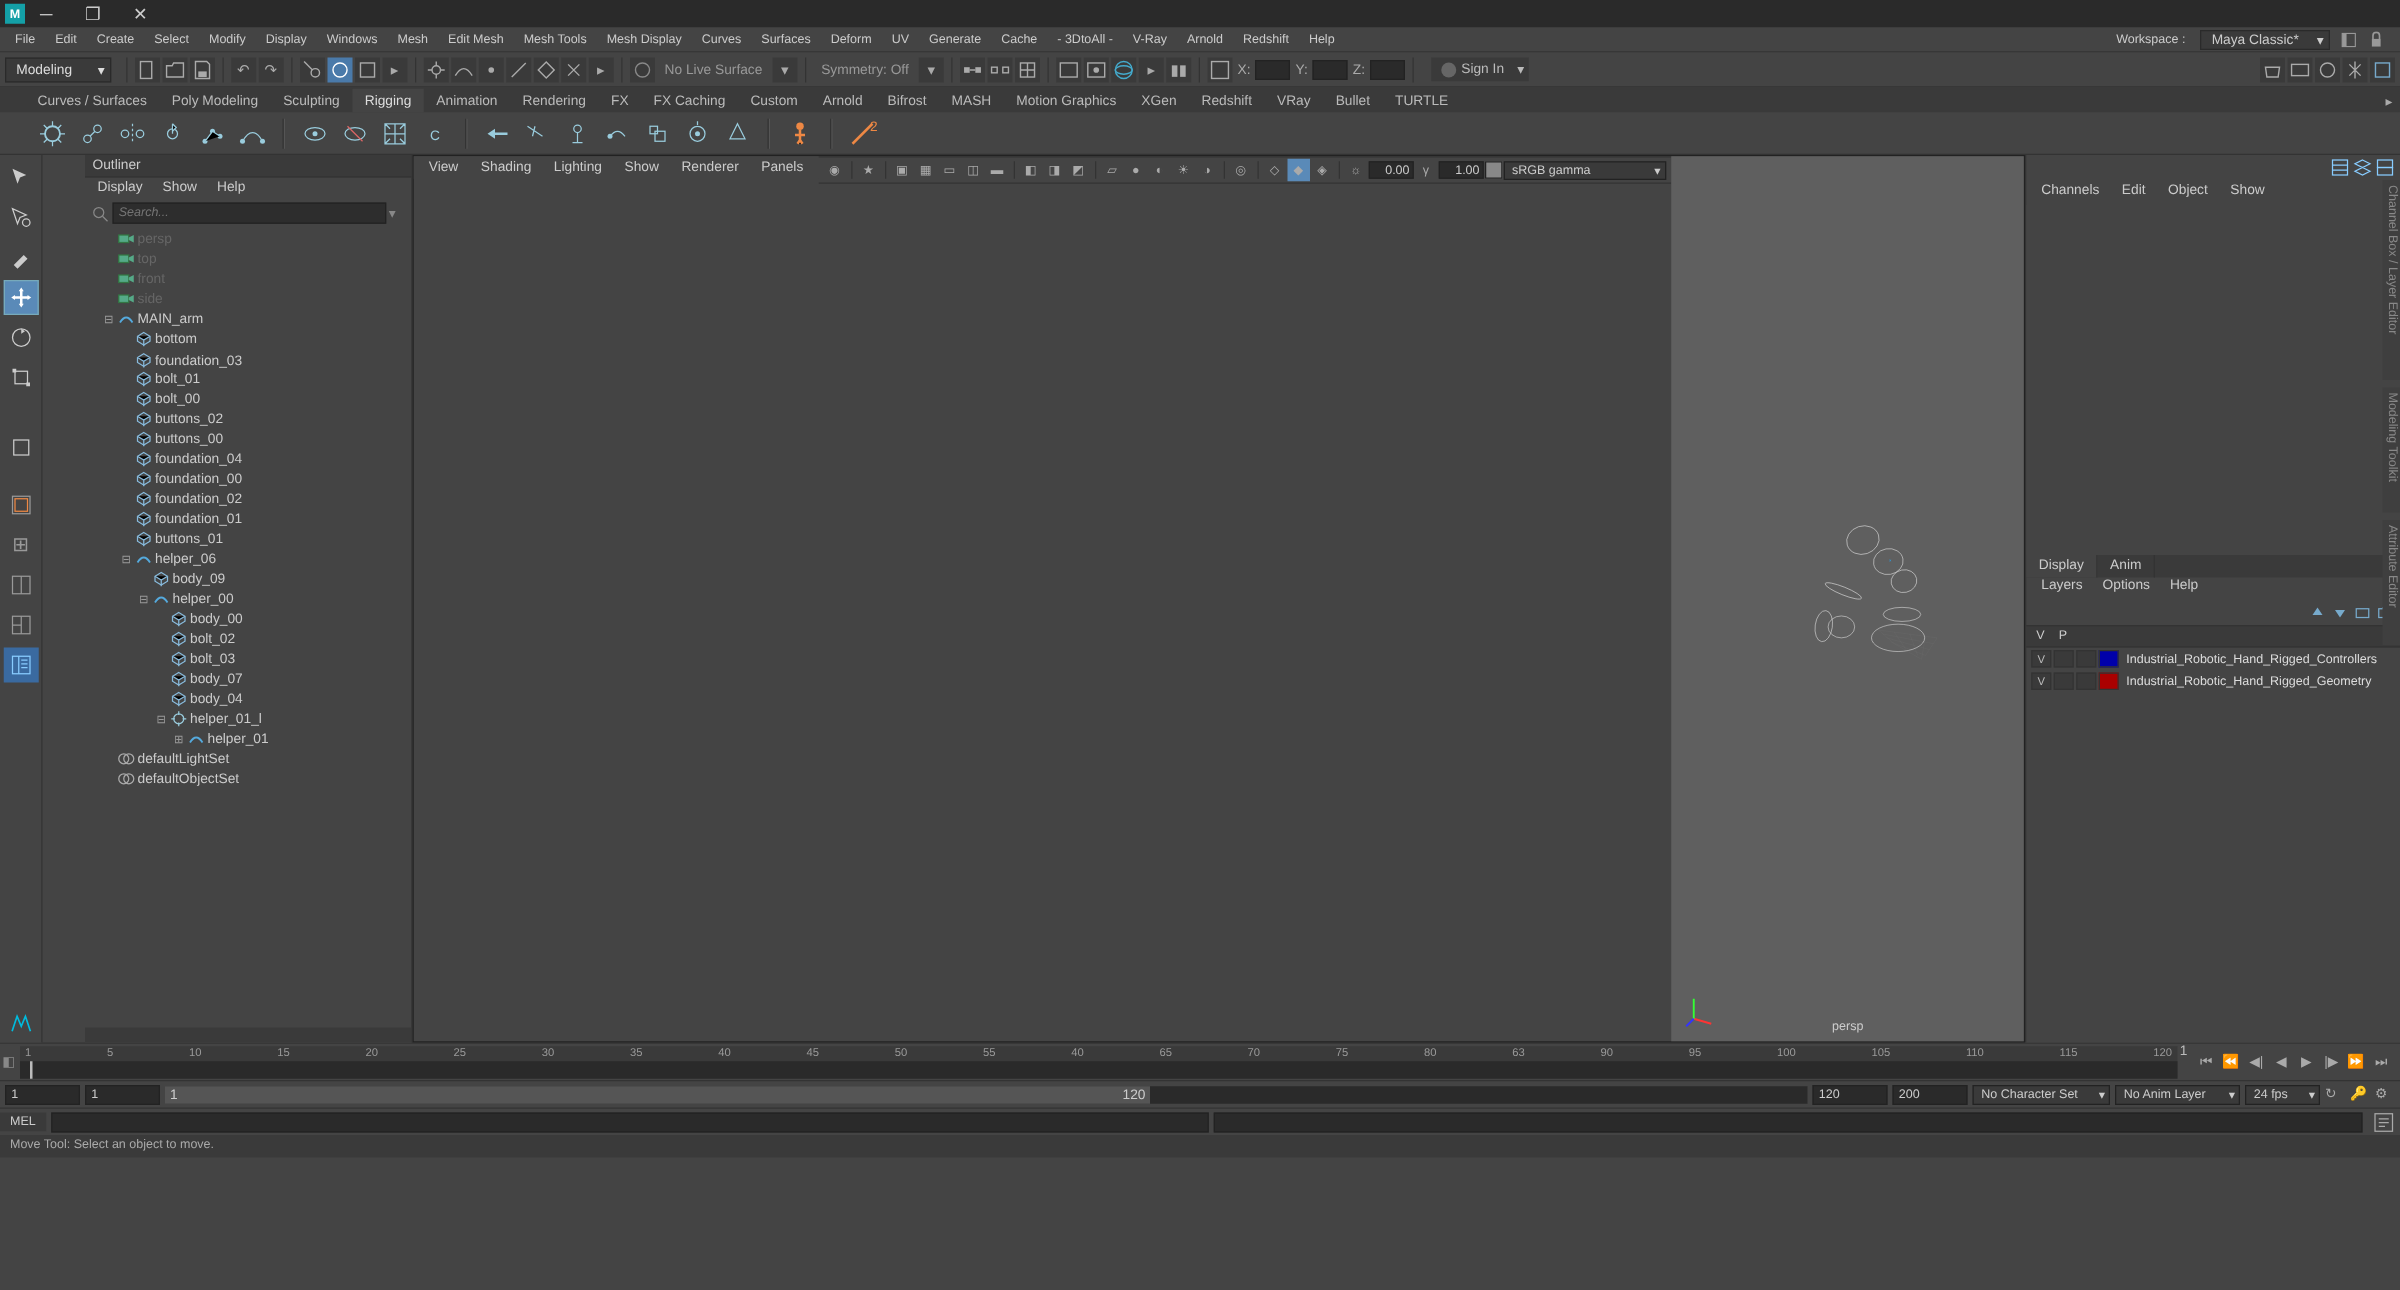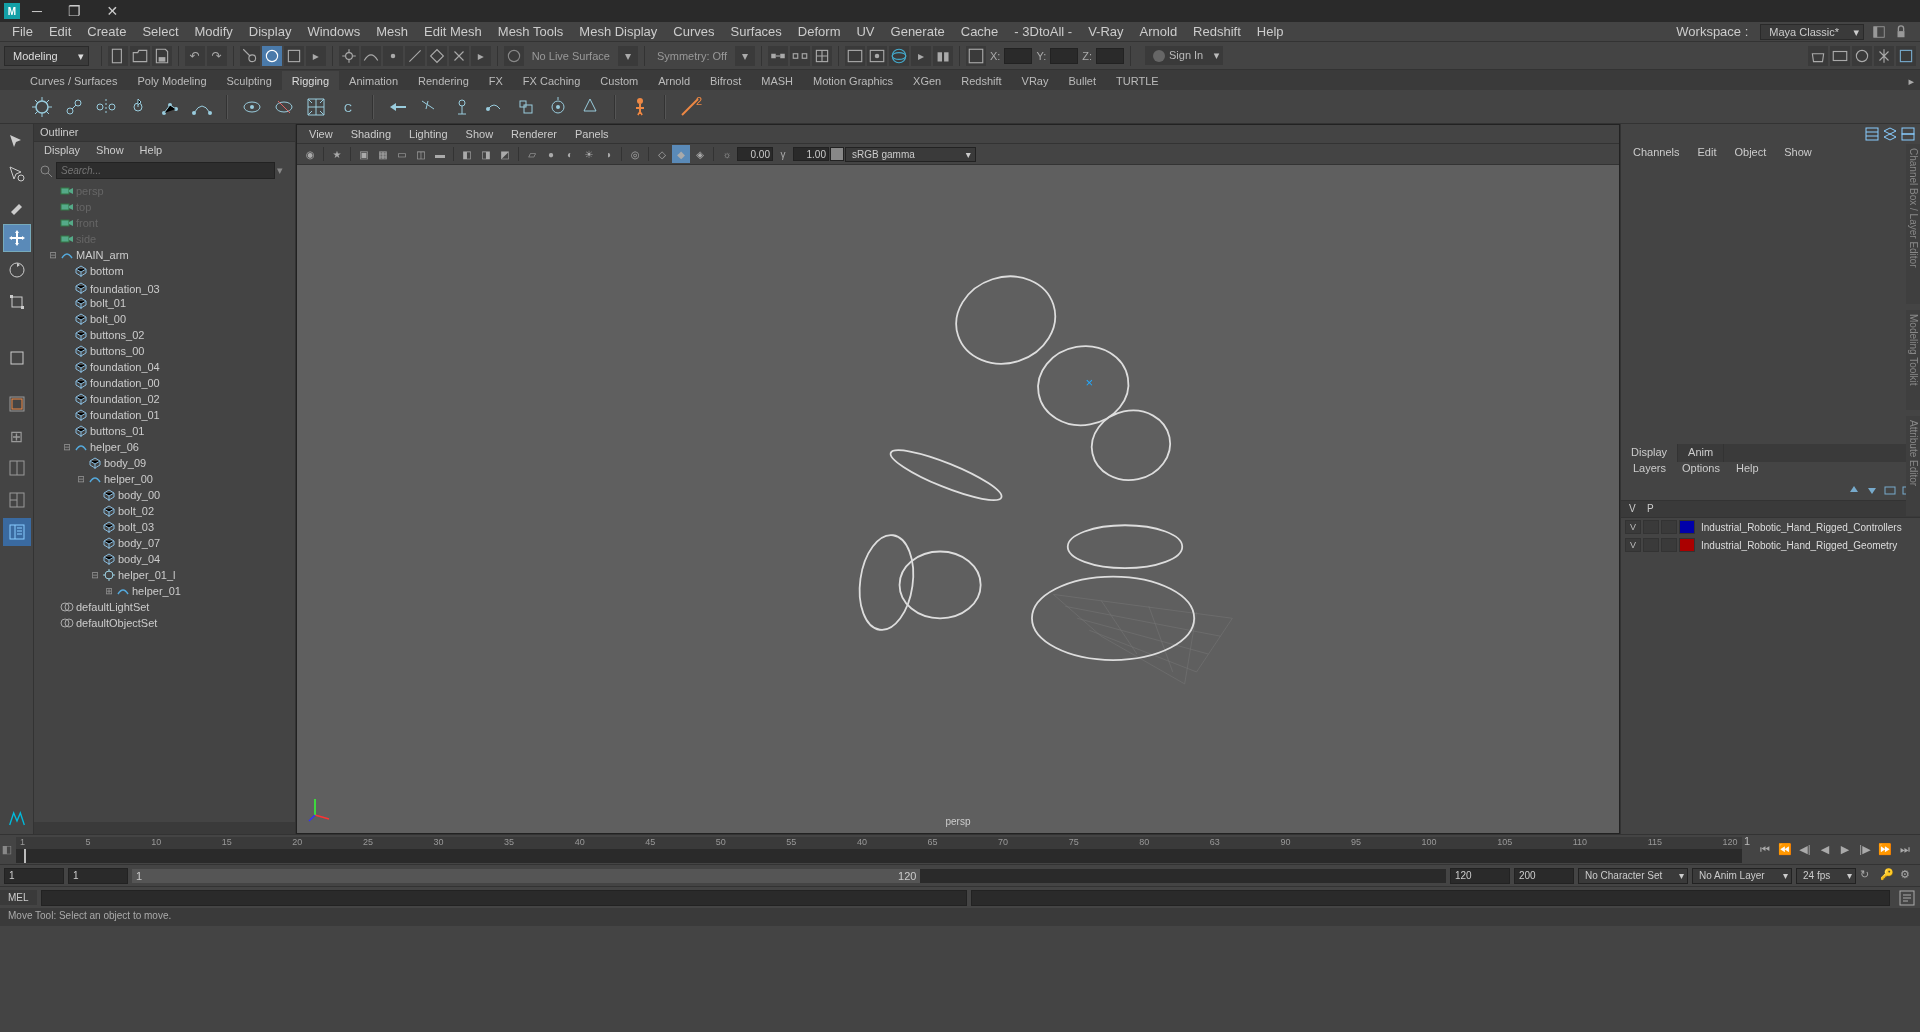--- a/index.html
+++ b/index.html
@@ -7,21 +7,21 @@
 
 
 .titlebar { height: 22px; background: #2a2a2a; display: flex; align-items: center; padding: 0 4px; color: #ccc; }
 .titlebar .logo { width: 16px; height: 16px; background: #14a0a7; margin-right: 6px; display: flex; align-items: center; justify-content: center; font-weight: bold; color: #fff; font-size: 10px; }
 .titlebar .title { flex: 1; font-size: 11px; }
 .titlebar .winbtns { display: flex; gap: 14px; padding-right: 4px; }
 .titlebar .winbtns span { cursor: pointer; font-size: 14px; padding: 0 6px; }
 
 
 .menubar { height: 20px; background: #444444; display: flex; align-items: center; padding: 0 4px; border-bottom: 1px solid #333; }
-.menubar span { padding: 2px 8px; color: #ccc; cursor: pointer; font-size: 13px; }
+.menubar span { padding: 2px 8px; color: #ccc; cursor: pointer; font-size: 10px; }
 .menubar .wkspace { margin-left: auto; display: flex; align-items: center; gap: 4px; padding-right: 8px; }
 .menubar .wkspace .dd { background: #3a3a3a; border: 1px solid #2a2a2a; padding: 1px 24px 1px 8px; color: #ccc; position: relative; }
 .menubar .wkspace .dd::after { content: '▾'; position: absolute; right: 4px; }
 .menubar .lockicon { width: 14px; height: 14px; margin-left: 4px; }
 
 
 .statusline { height: 28px; background: #444444; display: flex; align-items: center; padding: 0 4px; border-bottom: 1px solid #333; gap: 2px; }
 .statusline .module-dd { background: #3a3a3a; border: 1px solid #2a2a2a; padding: 3px 30px 3px 8px; color: #ddd; position: relative; margin-right: 6px; }
 .statusline .module-dd::after { content: '▾'; position: absolute; right: 4px; }
 .statusline .sep { width: 1px; height: 20px; background: #333; margin: 0 4px; }
@@ -50,40 +50,40 @@
 
 .mainarea { display: flex; height: 710px; }
 .toolbox-left { width: 34px; background: #444444; border-right: 1px solid #333; display: flex; flex-direction: column; align-items: center; padding-top: 4px; gap: 4px; }
 .toolbox-left .tbtn { width: 28px; height: 28px; display: flex; align-items: center; justify-content: center; cursor: pointer; border: 1px solid transparent; }
 .toolbox-left .tbtn.active { background: #5a8ab8; border: 1px solid #7ab; }
 .toolbox-left .tbtn.highlight { background: #3a6aa0; }
 .toolbox-left .tbtn svg { width: 20px; height: 20px; }
 .toolbox-left .spacer { flex: 1; }
 
 
-.outliner { width: 262px; background: #444444; border-right: 1px solid #333; display: flex; flex-direction: column; }
+.outliner { width: 262px; background: #444444; border-right: 1px solid #333; display: flex; flex-direction: column; margin-left: 34px; }
 .outliner .header { height: 18px; background: #3a3a3a; padding: 2px 6px; color: #ccc; font-size: 11px; border-bottom: 1px solid #333; }
 .outliner .menu { height: 18px; padding: 2px 4px; display: flex; gap: 4px; }
 .outliner .menu span { padding: 0 6px; cursor: pointer; color: #ccc; }
 .outliner .search { padding: 2px 4px; display: flex; align-items: center; gap: 2px; }
 .outliner .search .sicon { width: 16px; height: 16px; }
 .outliner .search input { flex: 1; background: #2d2d2d; border: 1px solid #222; color: #888; padding: 2px 4px; font-size: 10px; font-style: italic; }
 .outliner .search .dd { width: 14px; color: #888; }
 .outliner .tree { flex: 1; overflow-y: auto; padding: 2px 0; position: relative; }
 .outliner .tree::-webkit-scrollbar { width: 10px; }
 .outliner .tree::-webkit-scrollbar-thumb { background: #555; }
 .outliner .treeitem { display: flex; align-items: center; height: 16px; padding-left: 4px; cursor: pointer; }
 .outliner .treeitem .expander { width: 10px; font-size: 9px; color: #999; text-align: center; }
 .outliner .treeitem .nodeicon { width: 14px; height: 14px; margin: 0 2px; }
 .outliner .treeitem .label { color: #ccc; font-size: 11px; }
 .outliner .treeitem.dim .label { color: #666; }
 .outliner .bottom-scroll { height: 12px; background: #3a3a3a; }
 
 
-.viewport-wrap { flex: 1; display: flex; flex-direction: column; border: 1px solid #222; }
+.viewport-wrap { flex: 1; display: flex; flex-direction: row; border: 1px solid #222; }
 .viewport-menu { height: 18px; background: #444; display: flex; align-items: center; padding: 0 4px; gap: 2px; }
 .viewport-menu span { padding: 0 8px; cursor: pointer; color: #ccc; font-size: 11px; }
 .viewport-toolbar { height: 22px; background: #444; display: flex; align-items: center; padding: 0 4px; gap: 1px; border-bottom: 1px solid #333; border-top: 1px solid #333; }
 .viewport-toolbar .vtbtn { width: 18px; height: 18px; display: flex; align-items: center; justify-content: center; cursor: pointer; color: #aaa; font-size: 10px; }
 .viewport-toolbar .vtbtn.on { background: #5a8ab8; }
 .viewport-toolbar .vsep { width: 1px; height: 14px; background: #333; margin: 0 3px; }
 .viewport-toolbar .numinput { width: 36px; height: 14px; background: #2a2a2a; border: 1px solid #222; color: #ccc; font-size: 10px; padding: 0 2px; text-align: right; }
 .viewport-toolbar .colorswatch { width: 14px; height: 14px; background: #888; border: 1px solid #222; }
 .viewport-toolbar .renderdd { background: #3a3a3a; border: 1px solid #222; padding: 1px 60px 1px 6px; color: #ccc; font-size: 10px; position: relative; }
 .viewport-toolbar .renderdd::after { content: '▾'; position: absolute; right: 4px; }

